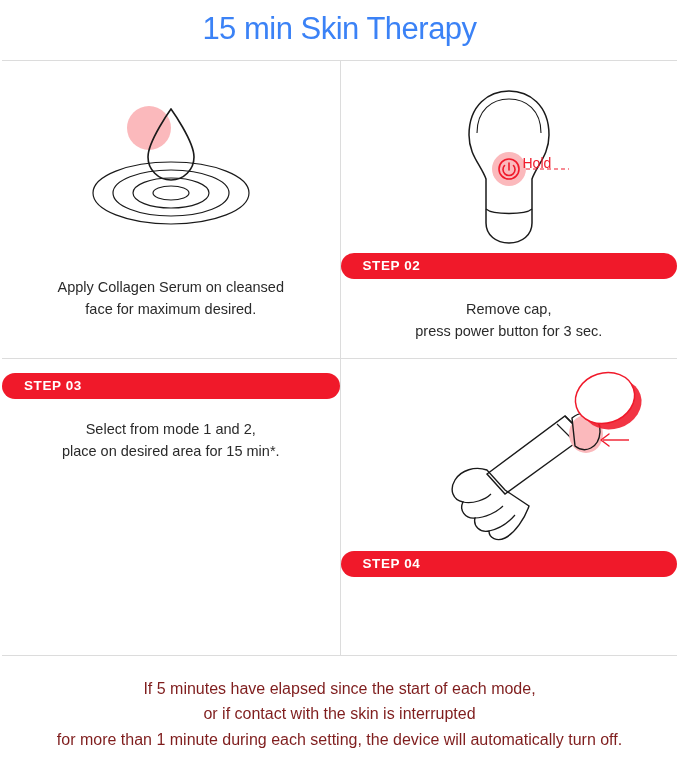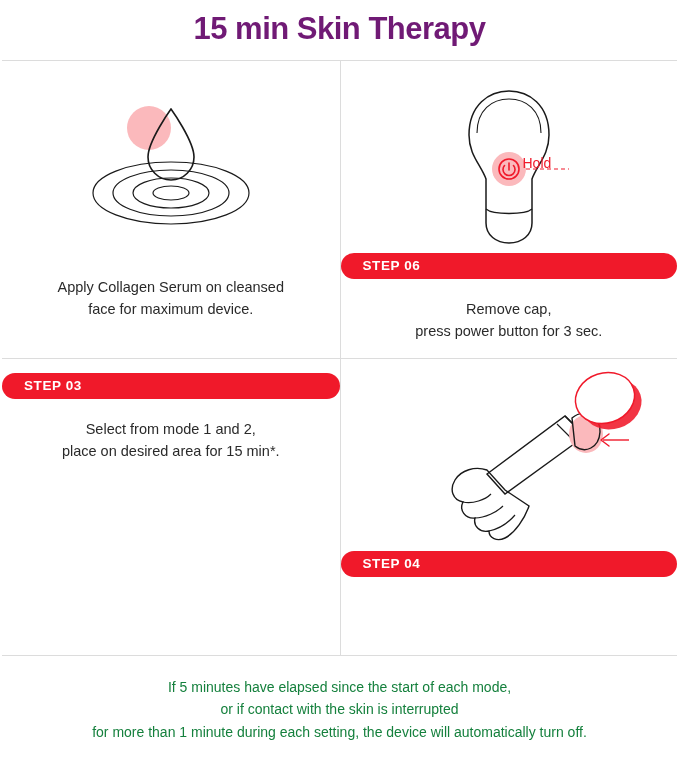--- a/index.html
+++ b/index.html
@@ -12,23 +12,23 @@
   }
   .page {
     width: 679px; height: 767px;
     position: relative;
     overflow: hidden;
     background: #fff;
   }
   .title {
     text-align: center;
     font-size: 31px;
-    font-weight: bold;
+    font-weight: normal;
     letter-spacing: -0.5px;
-    color: #701a75;
+    color: #3b82f6;
     padding-top: 8px;
     padding-bottom: 10px;
     line-height: 1.35;
   }
   .grid {
     position: relative;
     margin: 0 2px;
     border-top: 1px solid #dcdcdc;
     border-bottom: 1px solid #dcdcdc;
     display: grid;
@@ -65,22 +65,22 @@
   .caption {
     margin-top: 20px;
     text-align: center;
     font-size: 14.5px;
     line-height: 1.5;
     color: #2a2a2a;
     padding: 0 16px;
   }
   .footnote {
     text-align: center;
-    color: #15803d;
-    font-size: 14px;
+    color: #7f1d1d;
+    font-size: 16px;
     line-height: 1.6;
     padding-top: 20px;
   }
   .hold-label {
     position: absolute;
     font-size: 14px;
     color: #f0192a;
   }
   svg { display: block; overflow: visible; }
 </style>
@@ -99,21 +99,21 @@
           <circle cx="73" cy="35" r="22" fill="#fbb9bc"></circle>
           <path d="M95 16 C95 16 72 48 72 64 a23 23 0 0 0 46 0 C118 48 95 16 95 16 Z" fill="none" stroke="#1a1a1a" stroke-width="1.6"></path>
           <ellipse cx="95" cy="100" rx="18" ry="7" fill="none" stroke="#1a1a1a" stroke-width="1.2"></ellipse>
           <ellipse cx="95" cy="100" rx="38" ry="15" fill="none" stroke="#1a1a1a" stroke-width="1.2"></ellipse>
           <ellipse cx="95" cy="100" rx="58" ry="23" fill="none" stroke="#1a1a1a" stroke-width="1.2"></ellipse>
           <ellipse cx="95" cy="100" rx="78" ry="31" fill="none" stroke="#1a1a1a" stroke-width="1.2"></ellipse>
         </svg>
       </div>
       <div class="caption">
         <span>Apply Collagen Serum on cleansed</span><br>
-        <span>face for maximum device.</span>
+        <span>face for maximum desired.</span>
       </div>
     </div>
 
     <div class="cell right">
       <div class="art">
         <svg width="240" height="170" viewBox="0 0 240 170">
 
           <path d="M80 52 C80 22 100 8 120 8 C140 8 160 22 160 52
                    C160 72 148 82 143 96
                    L143 140 C143 152 133 160 120 160
@@ -124,21 +124,21 @@
 
           <circle cx="120" cy="86" r="17" fill="#fbb9bc"></circle>
           <circle cx="120" cy="86" r="10" fill="none" stroke="#f0192a" stroke-width="1.6"></circle>
           <path d="M120 80 L120 87" stroke="#f0192a" stroke-width="1.6" stroke-linecap="round"></path>
           <path d="M115.5 82.5 a6 6 0 1 0 9 0" fill="none" stroke="#f0192a" stroke-width="1.6" stroke-linecap="round"></path>
 
           <line x1="137" y1="86" x2="180" y2="86" stroke="#f0192a" stroke-width="1.2" stroke-dasharray="4 3"></line>
         </svg>
         <span class="hold-label" style="left:182px; top:76px;">Hold</span>
       </div>
-      <div class="badge">STEP 06</div>
+      <div class="badge">STEP 02</div>
       <div class="caption">
         <span>Remove cap,</span><br>
         <span>press power button for 3 sec.</span>
       </div>
     </div>
 
     <div class="cell bottom">
       <div class="badge">STEP 03</div>
       <div class="caption">
         <span>Select from mode 1 and 2,</span><br>

